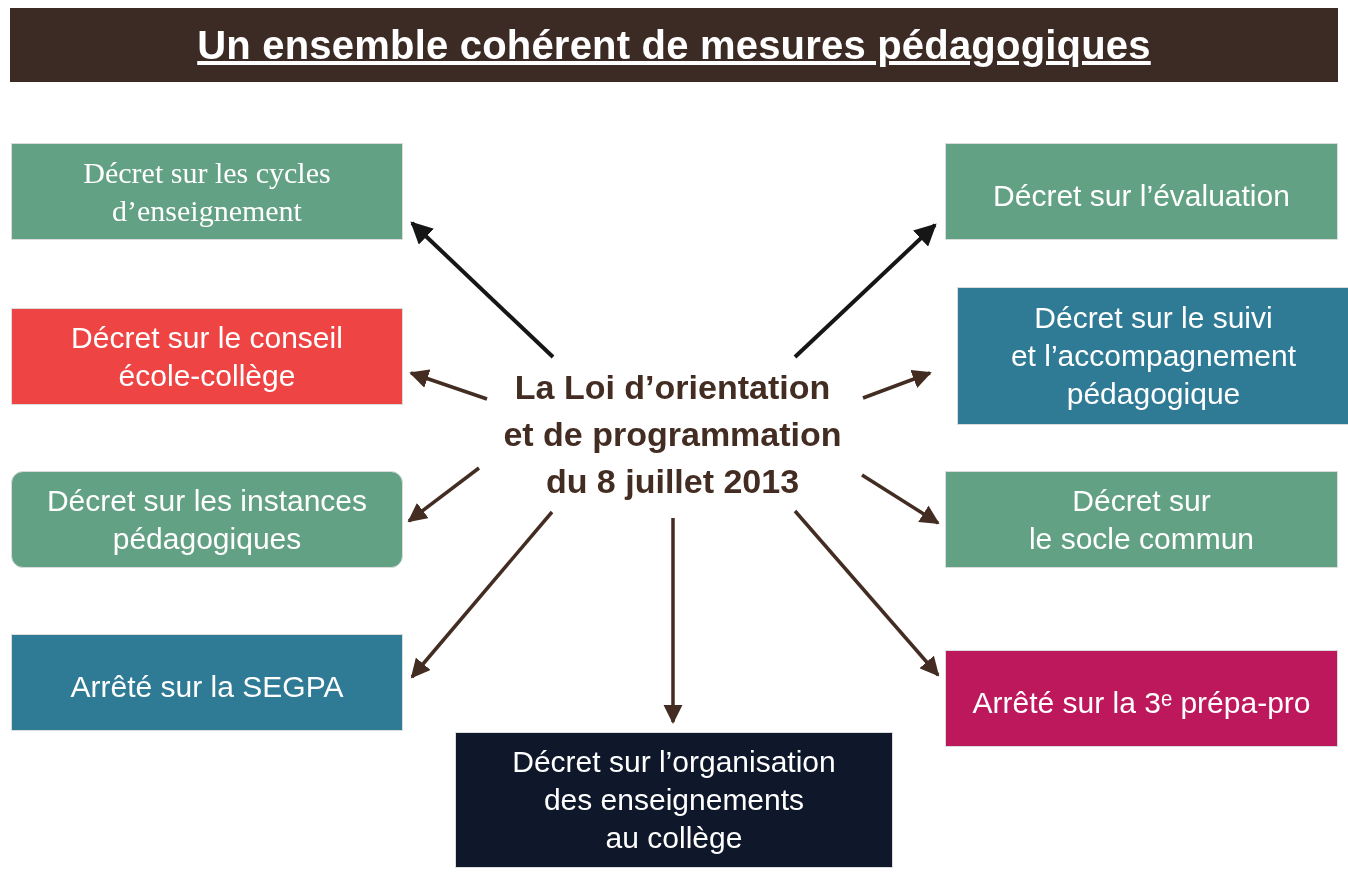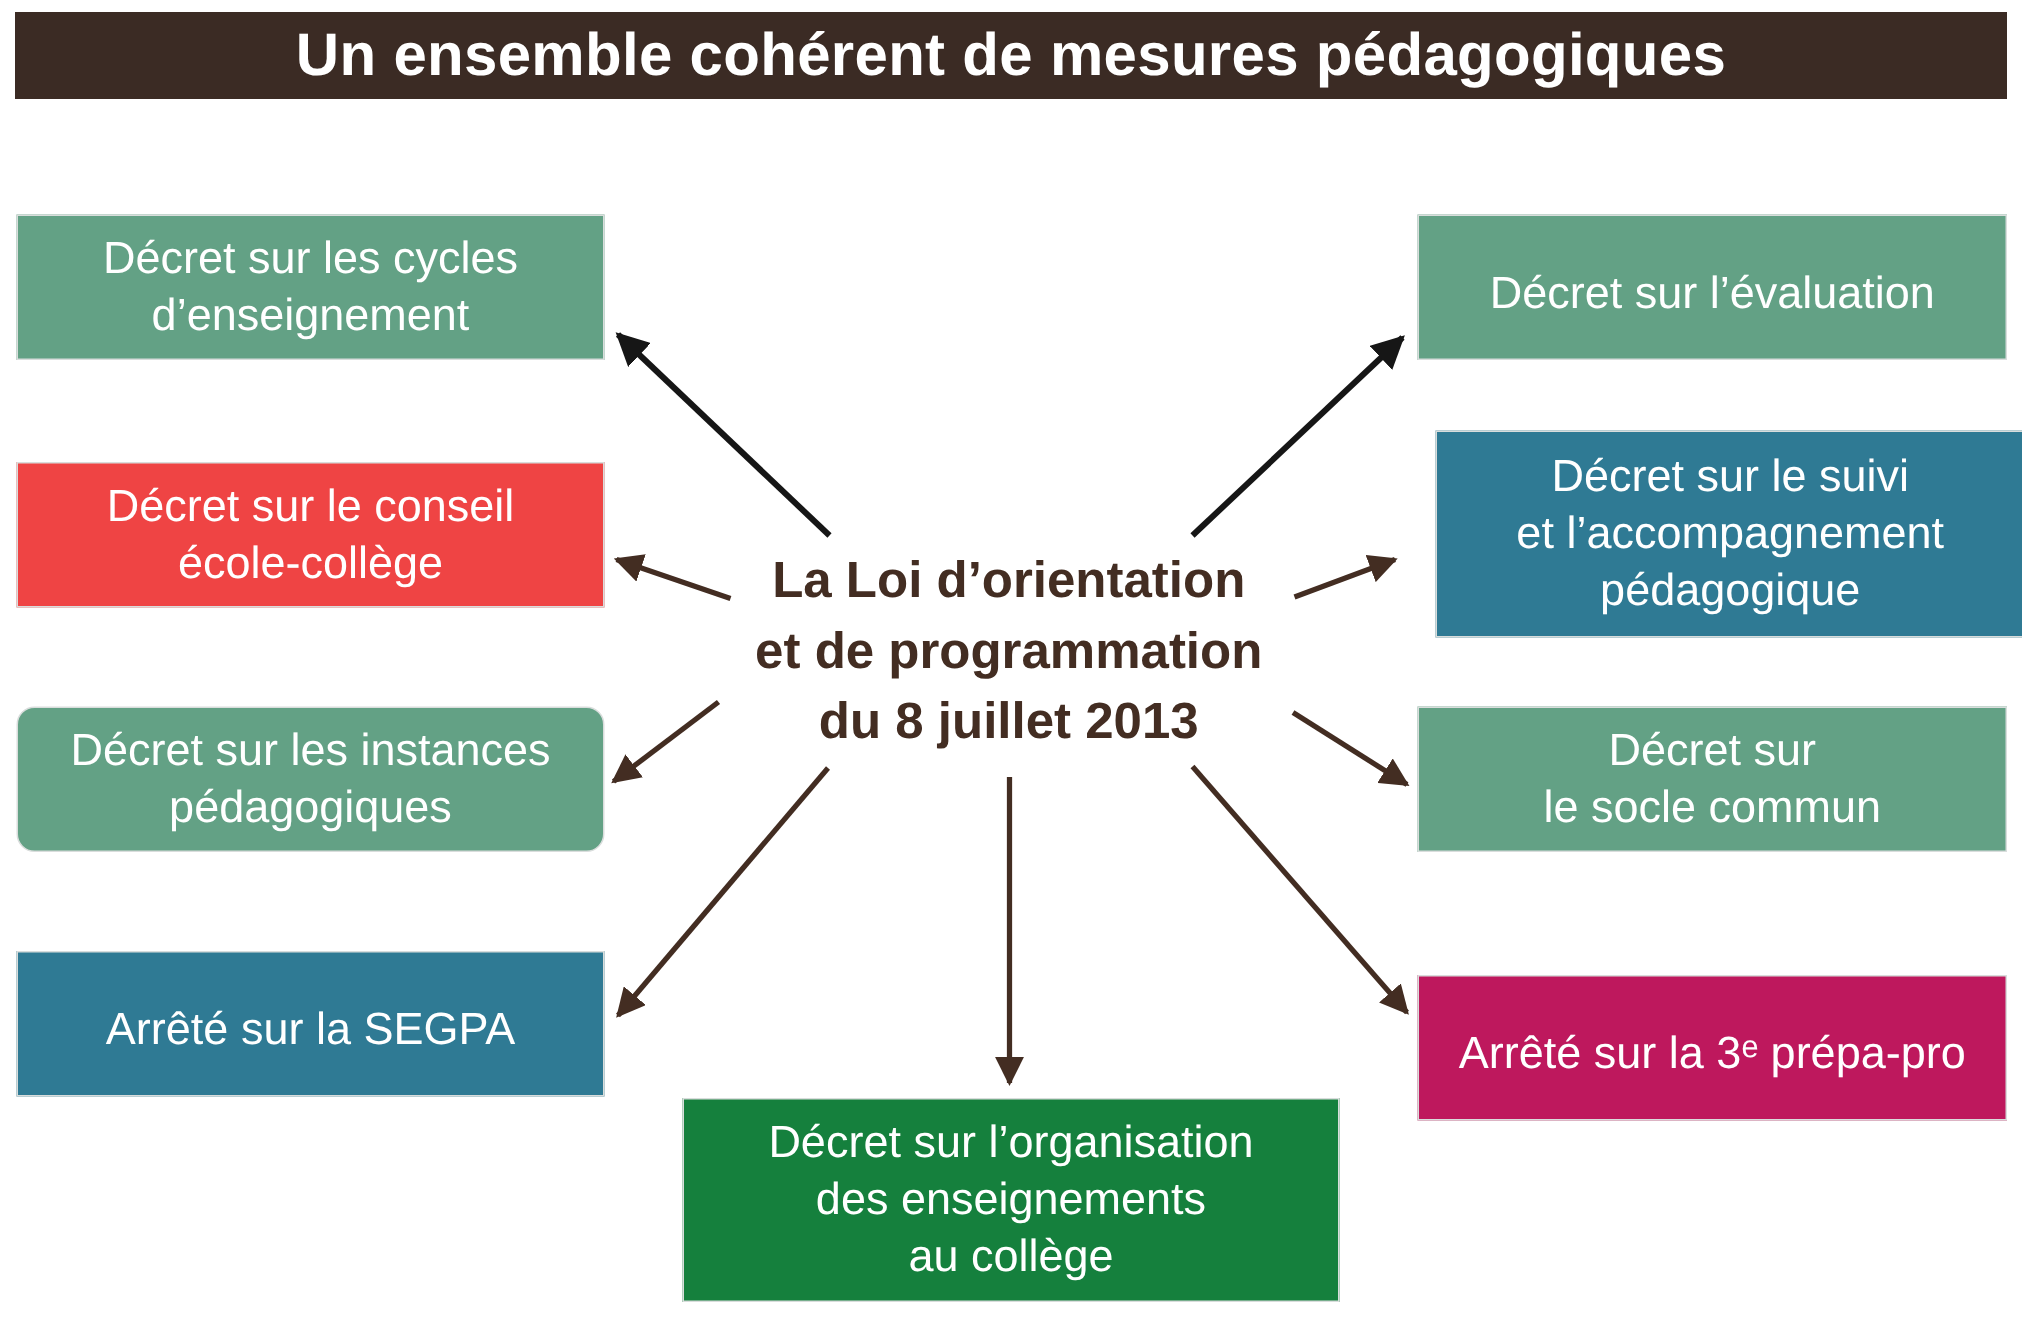--- a/index.html
+++ b/index.html
@@ -4,23 +4,23 @@
 <style>
   html,body{margin:0;padding:0;background:#ffffff;}
   .canvas{
     position:relative;
     width:1348px;height:881px;
     background:#ffffff;
     font-family:"Liberation Sans","DejaVu Sans",sans-serif;
     overflow:hidden;
   }
   .header{
-    position:absolute;left:10px;top:8px;width:1328px;height:58px;
+    position:absolute;left:10px;top:8px;width:1328px;height:74px;
     display:flex;align-items:center;justify-content:center;
-    color:#ffffff;font-weight:bold;font-size:40px;letter-spacing:0.2px;
+    color:#ffffff;font-weight:bold;font-size:40px;letter-spacing:0.2px;text-decoration:underline;
   }
   .arrows{position:absolute;left:0;top:0;width:1348px;height:881px;}
   .arrows line.black{stroke-width:4;}
   .arrows line.brown{stroke-width:3.5;}
   .box{
     position:absolute;box-sizing:border-box;
     display:flex;align-items:center;justify-content:center;
     text-align:center;color:#ffffff;
     font-size:30px;line-height:38px;font-weight:400;
     white-space:pre-line;
@@ -59,21 +59,21 @@
     <line class="brown" x1="862" y1="475" x2="938" y2="523" marker-end="url(#ah-brown)" stroke="#432D22"></line>
     <line class="brown" x1="552" y1="512" x2="412" y2="677" marker-end="url(#ah-brown)" stroke="#432D22"></line>
     <line class="brown" x1="795" y1="511" x2="938" y2="675" marker-end="url(#ah-brown)" stroke="#432D22"></line>
     <line class="brown" x1="673" y1="518" x2="673" y2="722" marker-end="url(#ah-brown)" stroke="#432D22"></line>
   </svg>
 
   <div class="center-label" style="color: rgb(67, 45, 34);">La Loi d’orientation
 et de programmation
 du 8 juillet 2013</div>
 
-  <div class="box" style="left: 11px; top: 143px; width: 392px; height: 97px; background-color: rgb(99, 161, 133);">Décret sur les cycles
+  <div class="box" style="left: 11px; top: 143px; width: 392px; height: 97px; background-color: rgb(99, 161, 133); font-family: Liberation Serif, serif;">Décret sur les cycles
 d’enseignement</div>
 
   <div class="box" style="left: 11px; top: 308px; width: 392px; height: 97px; background-color: #ef4444;">Décret sur le conseil
 école-collège</div>
 
   <div class="box" style="left: 11px; top: 471px; width: 392px; height: 97px; background-color: rgb(99, 161, 133); border-radius: 12px;">Décret sur les instances
 pédagogiques</div>
 
   <div class="box single" style="left: 11px; top: 634px; width: 392px; height: 97px; background-color: rgb(47, 122, 148);">Arrêté sur la SEGPA</div>
 
@@ -81,17 +81,17 @@
 
   <div class="box" style="left: 945px; top: 287px; width: 393px; height: 138px; background-color: rgb(47, 122, 148); margin-left: 12px;">Décret sur le suivi
 et l’accompagnement
 pédagogique</div>
 
   <div class="box" style="left: 945px; top: 471px; width: 393px; height: 97px; background-color: rgb(99, 161, 133);">Décret sur
 le socle commun</div>
 
   <div class="box single" style="left: 945px; top: 650px; width: 393px; height: 97px; background-color: #be185d;">Arrêté sur la 3ᵉ prépa-pro</div>
 
-  <div class="box" style="left: 455px; top: 732px; width: 438px; height: 136px; background-color: #15803d;">Décret sur l’organisation
+  <div class="box" style="left: 455px; top: 732px; width: 438px; height: 136px; background-color: #0f172a;">Décret sur l’organisation
 des enseignements
 au collège</div>
 
 </div>
 
 </body></html>

